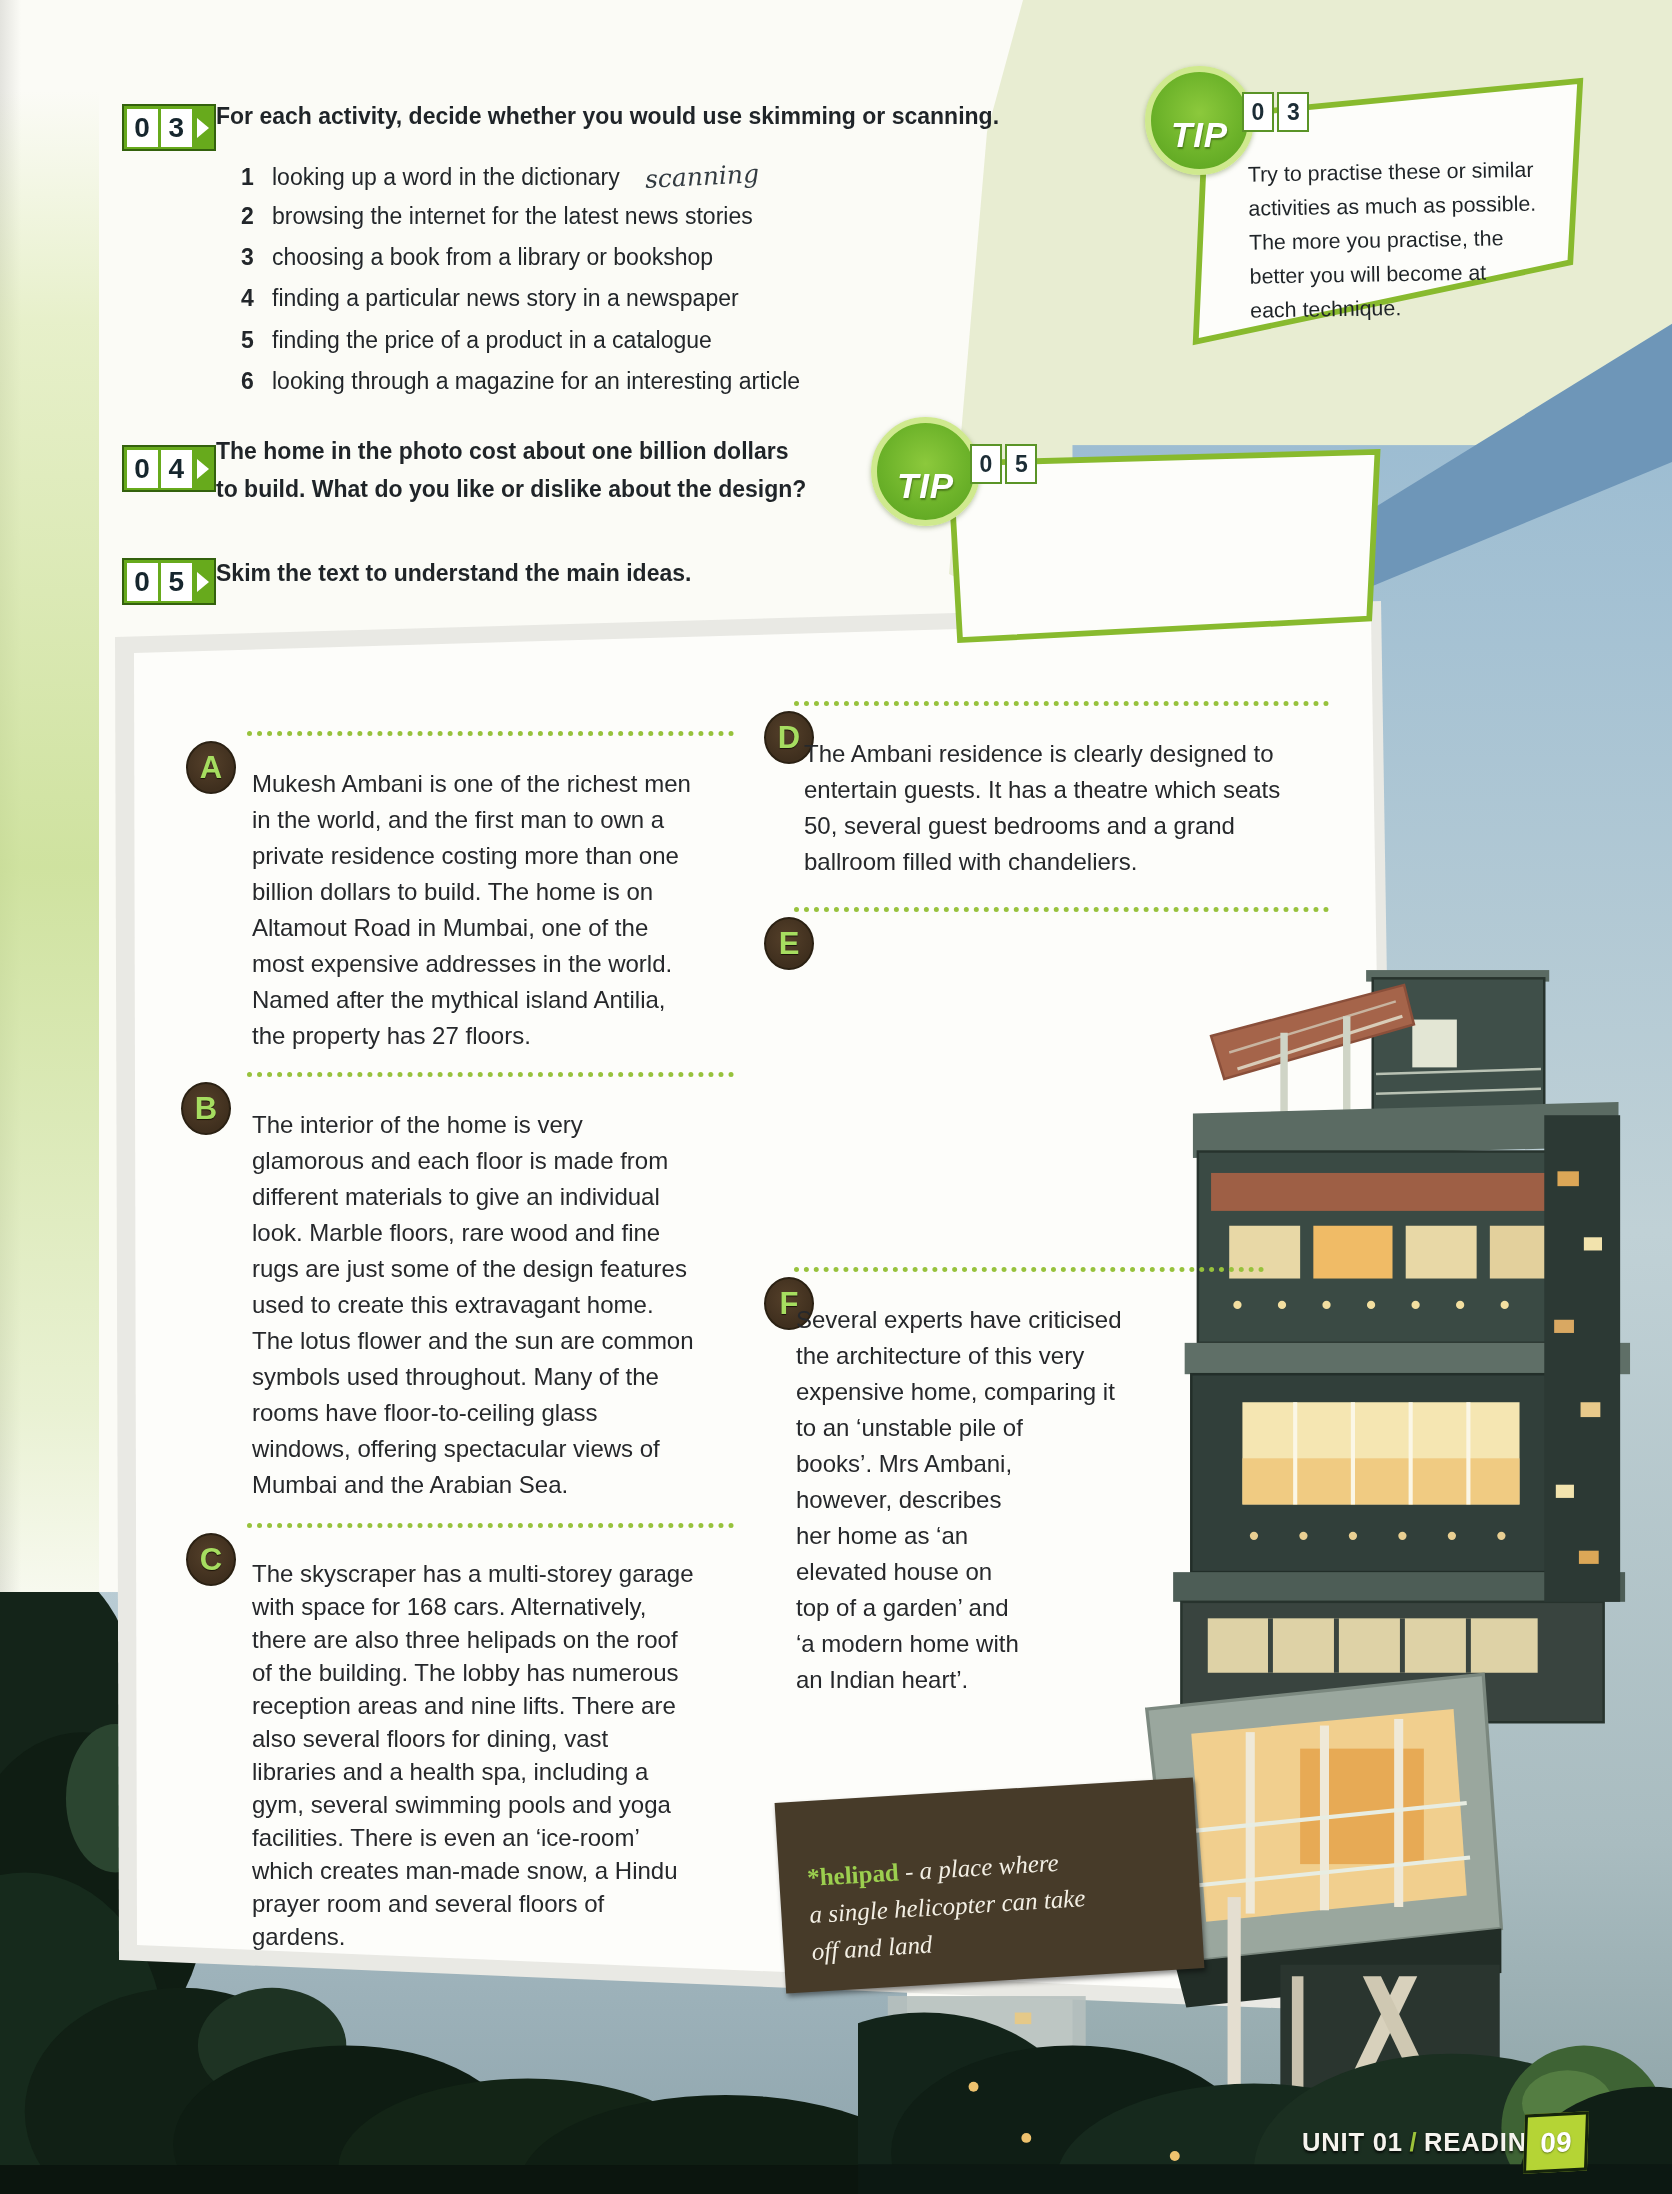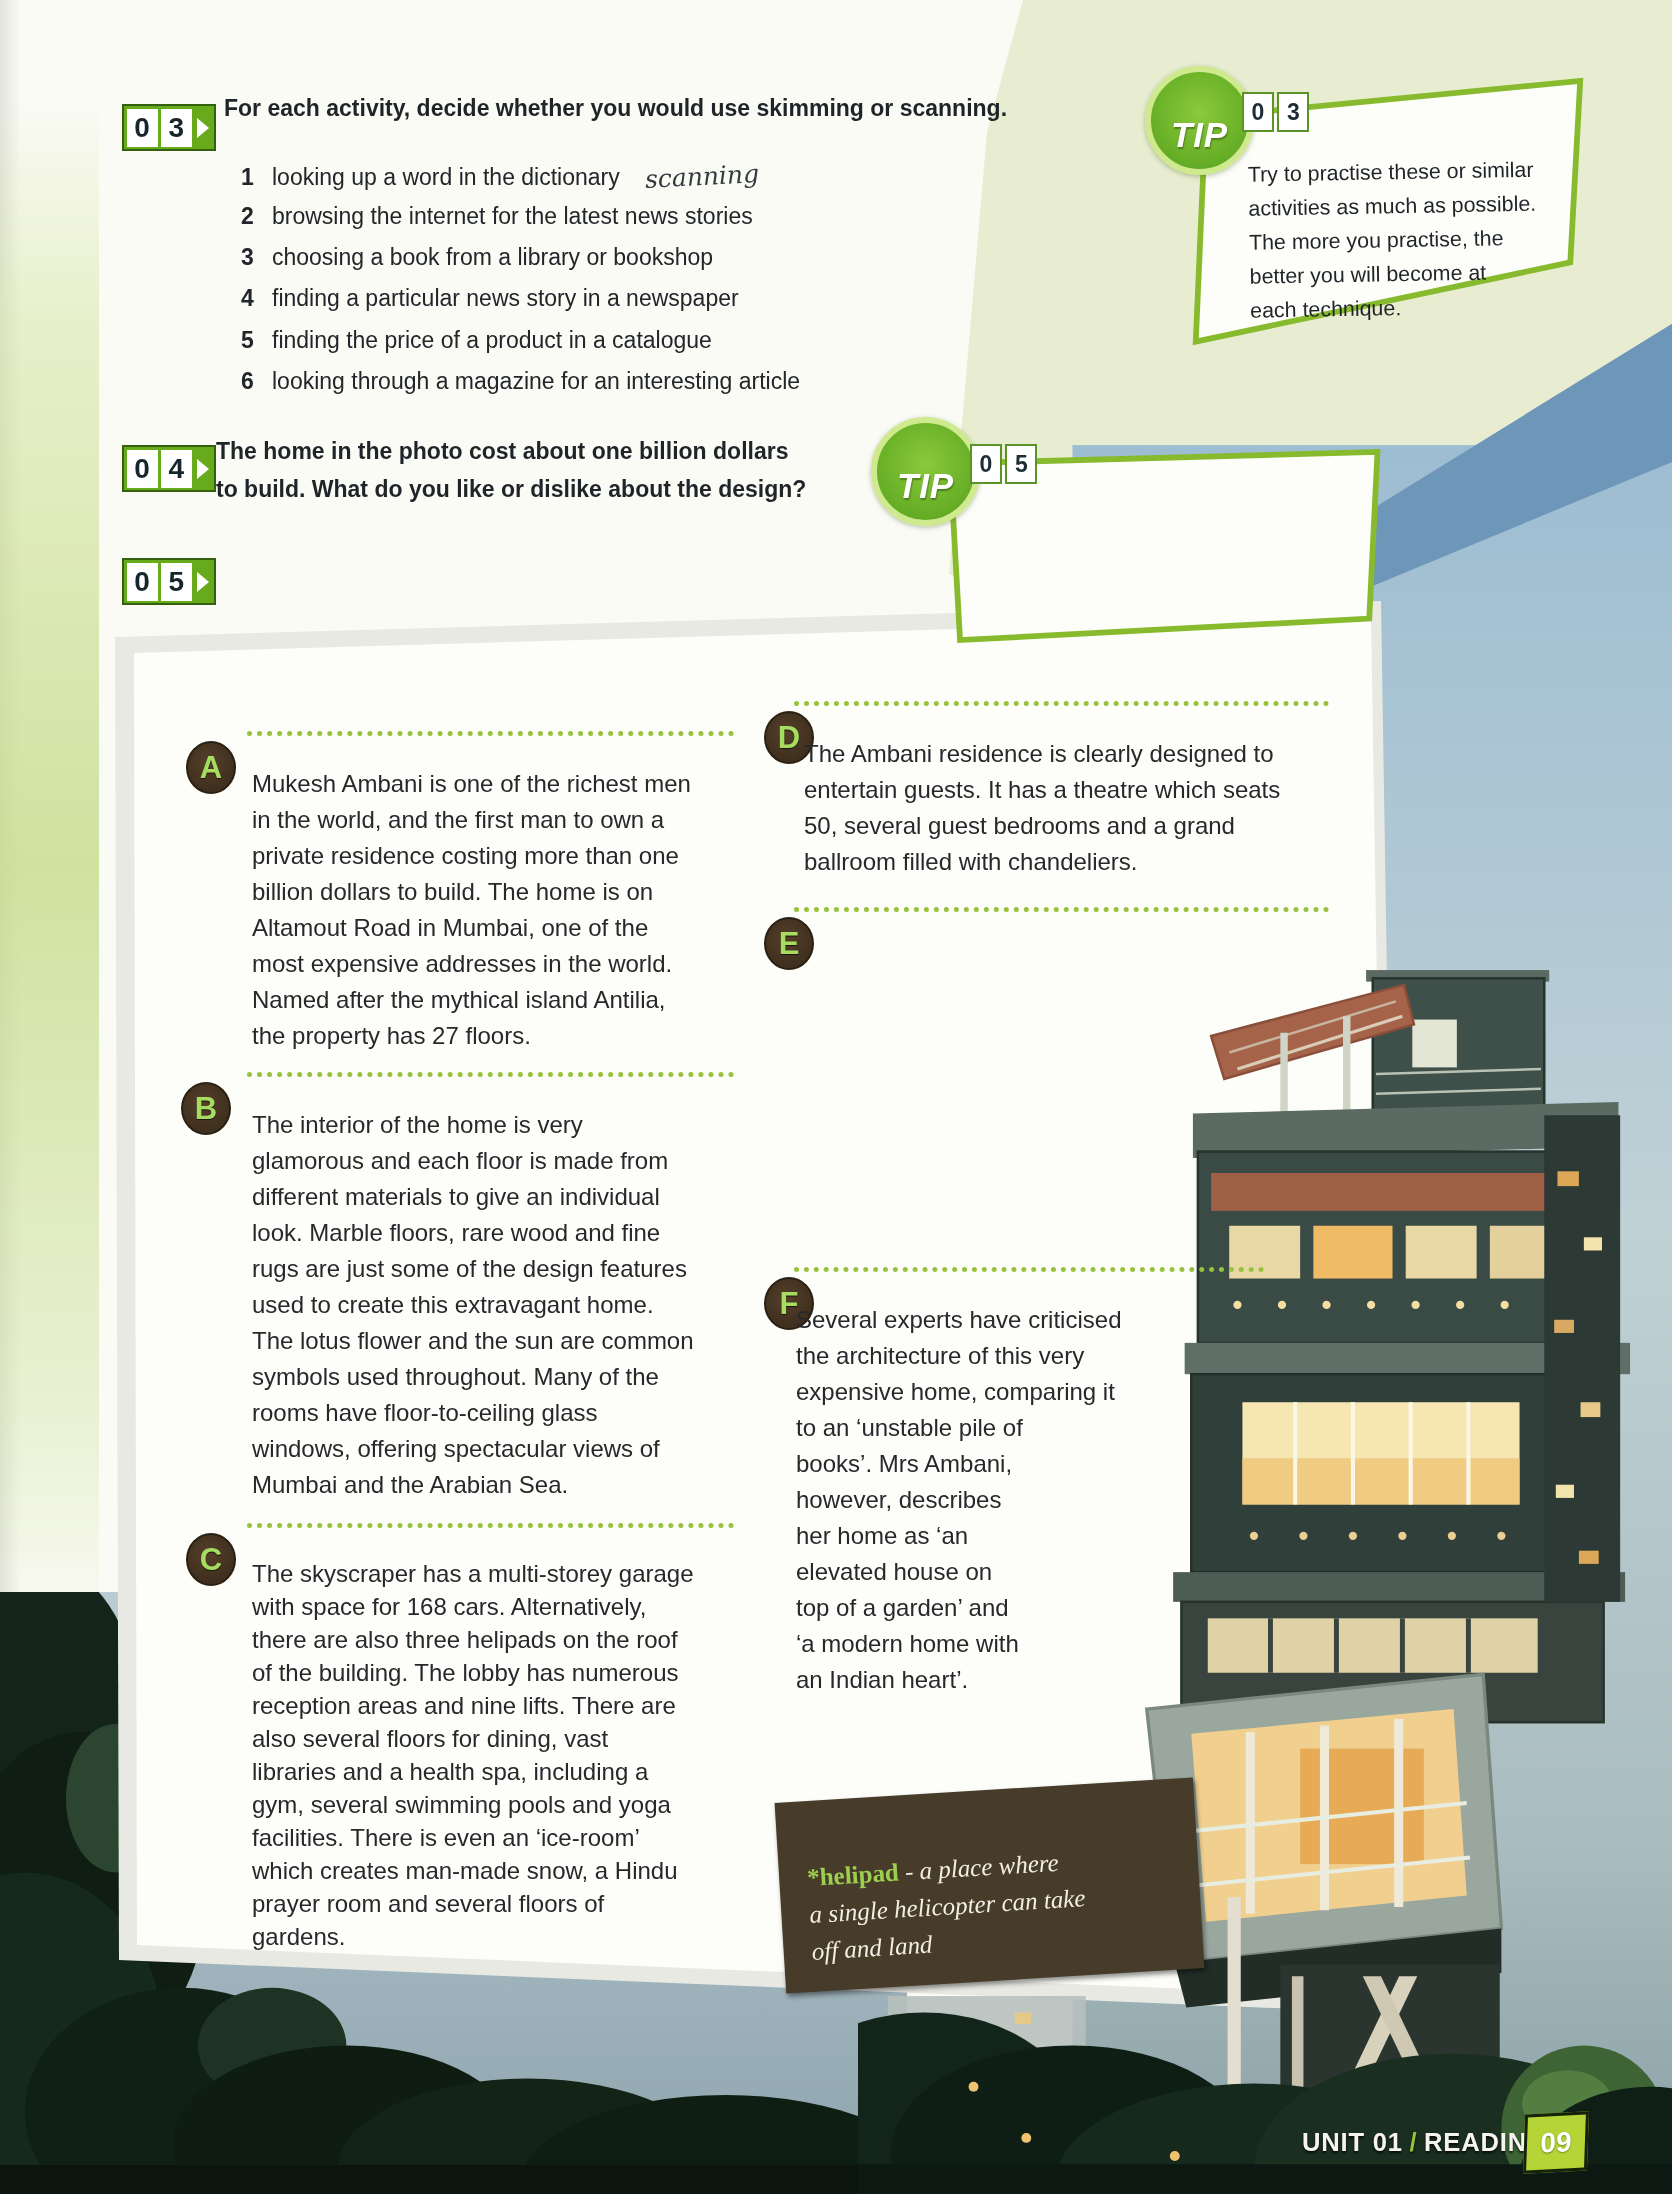--- a/index.html
+++ b/index.html
@@ -112,21 +112,21 @@
   </svg>
 
   <div class="abs sheet2"></div>
   <div class="abs panel"></div>
 
   <div class="abs ex-badge" style="left:122px;top:104px;">
     <span class="digit">0</span>
     <span class="digit">3</span>
     <span class="arrow"></span>
   </div>
-  <div class="abs ex-prompt" style="left:216px;top:89px;width:949px;padding-left:8px;">For each activity, decide whether you would use skimming or scanning.</div>
+  <div class="abs ex-prompt" style="left:216px;top:97px;width:949px;">For each activity, decide whether you would use skimming or scanning.</div>
 
   <div class="abs ex-item" style="left:241px;top:162px;">
     <span class="num">1</span>
     <span>looking up a word in the dictionary</span>
     <span class="handwriting">scanning</span>
   </div>
   <div class="abs ex-item" style="left:241px;top:203px;">
     <span class="num">2</span>
     <span>browsing the internet for the latest news stories</span>
   </div>
@@ -153,20 +153,21 @@
     <span class="arrow"></span>
   </div>
   <div class="abs ex-prompt" style="left:216px;top:432px;width:792px;">The home in the photo cost about one billion dollars
 to build. What do you like or dislike about the design?</div>
 
   <div class="abs ex-badge" style="left:122px;top:558px;">
     <span class="digit">0</span>
     <span class="digit">5</span>
     <span class="arrow"></span>
   </div>
+  <div class="abs ex-prompt" style="left:216px;top:554px;width:742px;">Skim the text to understand the main ideas.</div>
 
   <svg class="abs tipbox-svg" style="left:1171px;top:66px;" width="429" height="297" viewBox="1420 80 520 360">
     <polygon points="1462,142 1916,98 1904,318 1450,414" fill="#fdfdfa" stroke="#88ba2e" stroke-width="7"></polygon>
   </svg>
   <div class="abs tip-circle" style="left:1145px;top:66px;">
     <span>TIP</span>
   </div>
   <div class="abs tip-digits" style="left:1242px;top:92px;">
     <span class="digit">0</span>
     <span class="digit">3</span>

